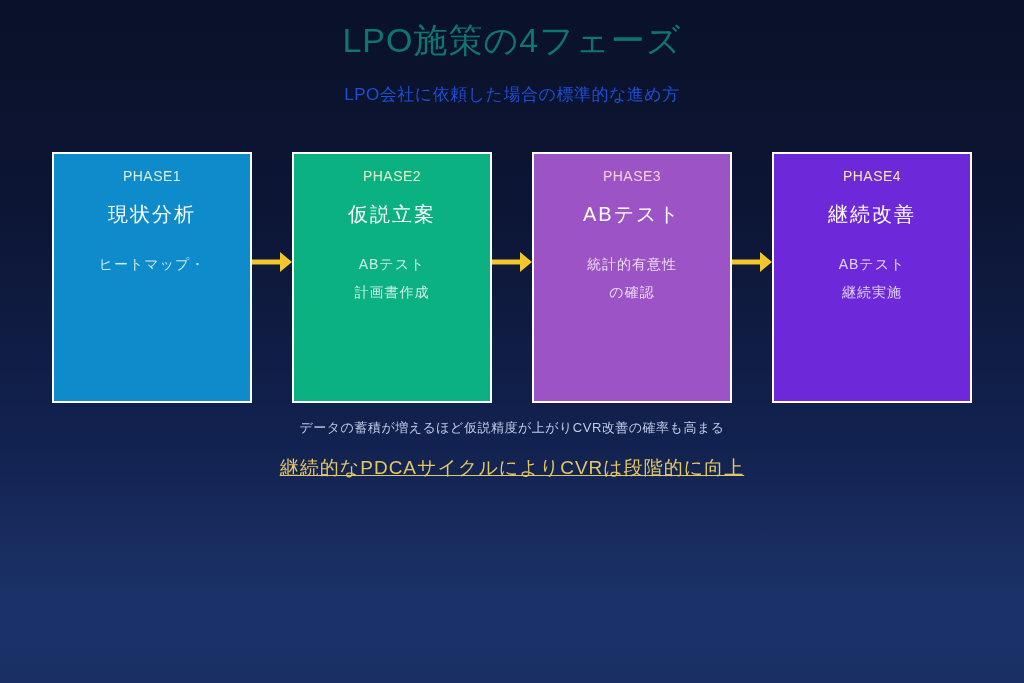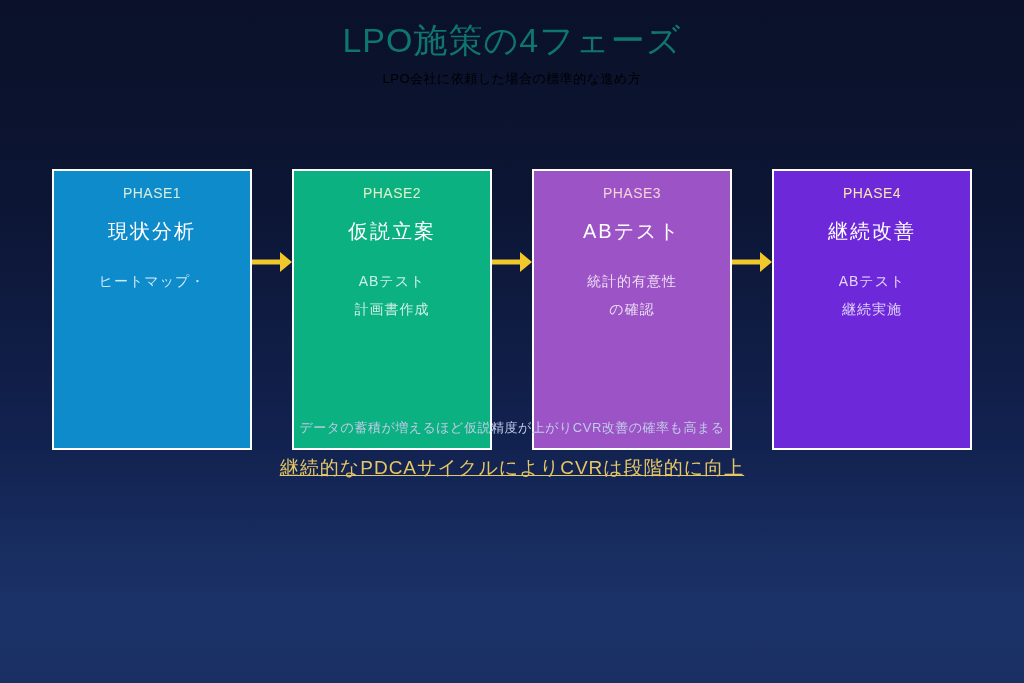--- a/index.html
+++ b/index.html
@@ -16,40 +16,39 @@
     text-align: center;
   }
   .title {
     font-size: 34px;
     line-height: 40px;
     font-weight: 400;
     color: #0f766e;
     letter-spacing: 1px;
   }
   .subtitle {
-    margin-top: 8px;
-    font-size: 13px;
+    margin-top: 24px;
+    font-size: 17px;
     line-height: 22px;
-    color: #000000;
+    color: #1d4ed8;
     letter-spacing: 0.5px;
   }
   .phases-row {
     position: absolute;
     top: 152px; left: 0; right: 0;
     display: flex;
     justify-content: center;
     align-items: flex-start;
   }
   .phase-box {
     width: 200px;
-    height: 281px;
+    height: 251px;
     border: 2px solid #ffffff;
     text-align: center;
     padding-top: 15px;
-    margin-top: 17px;
   }
   .phase-label {
     font-size: 14px;
     line-height: 15px;
     letter-spacing: 0.5px;
   }
   .phase-title {
     margin-top: 18px;
     font-size: 20px;
     line-height: 24px;

